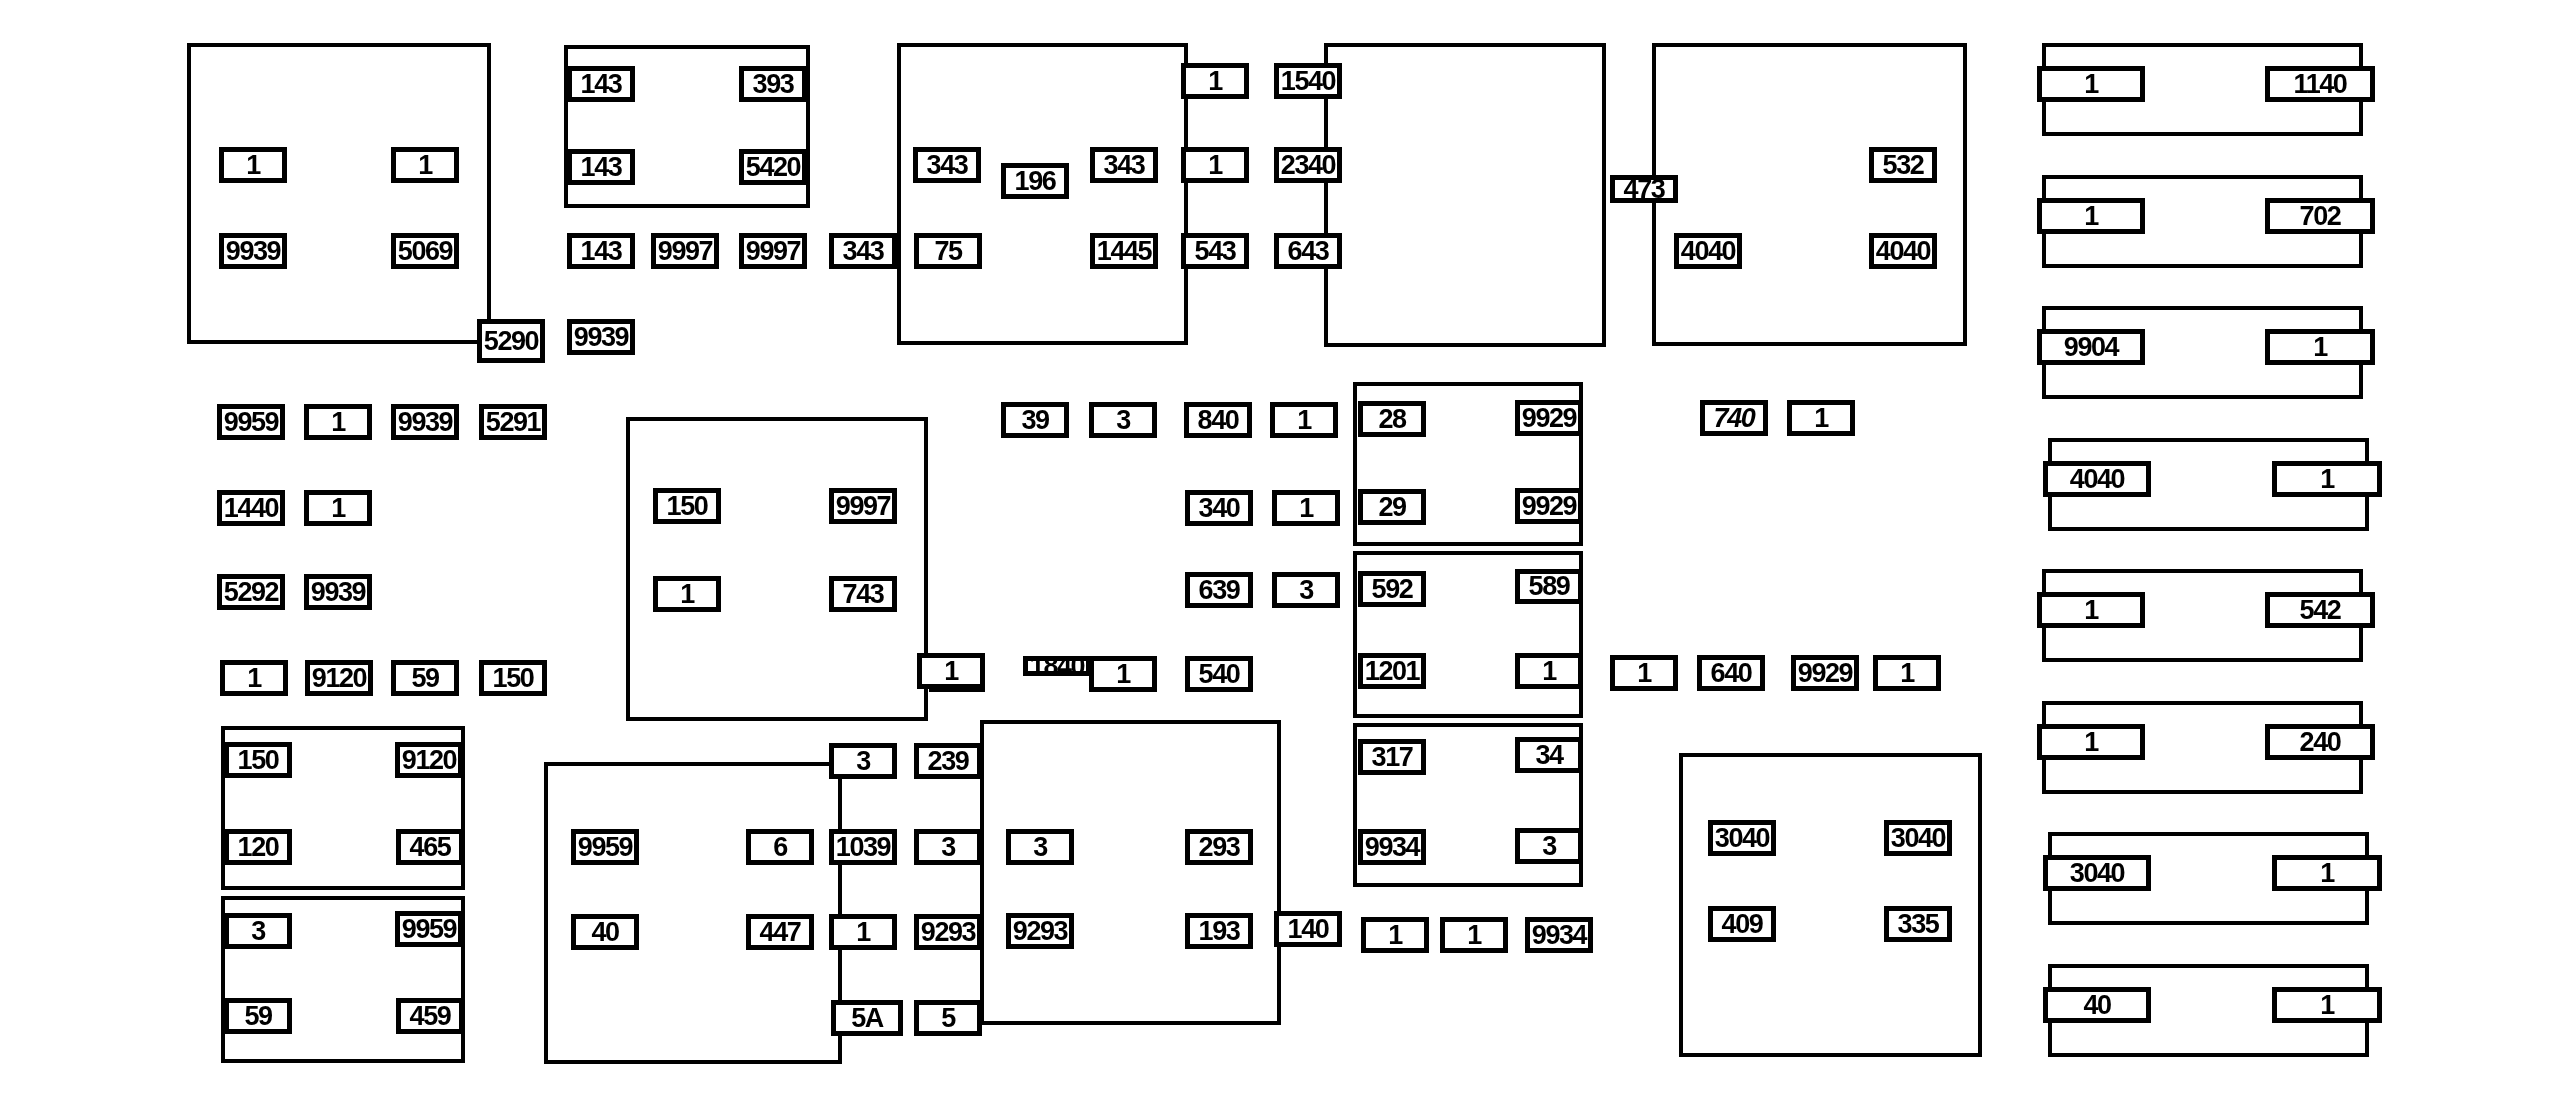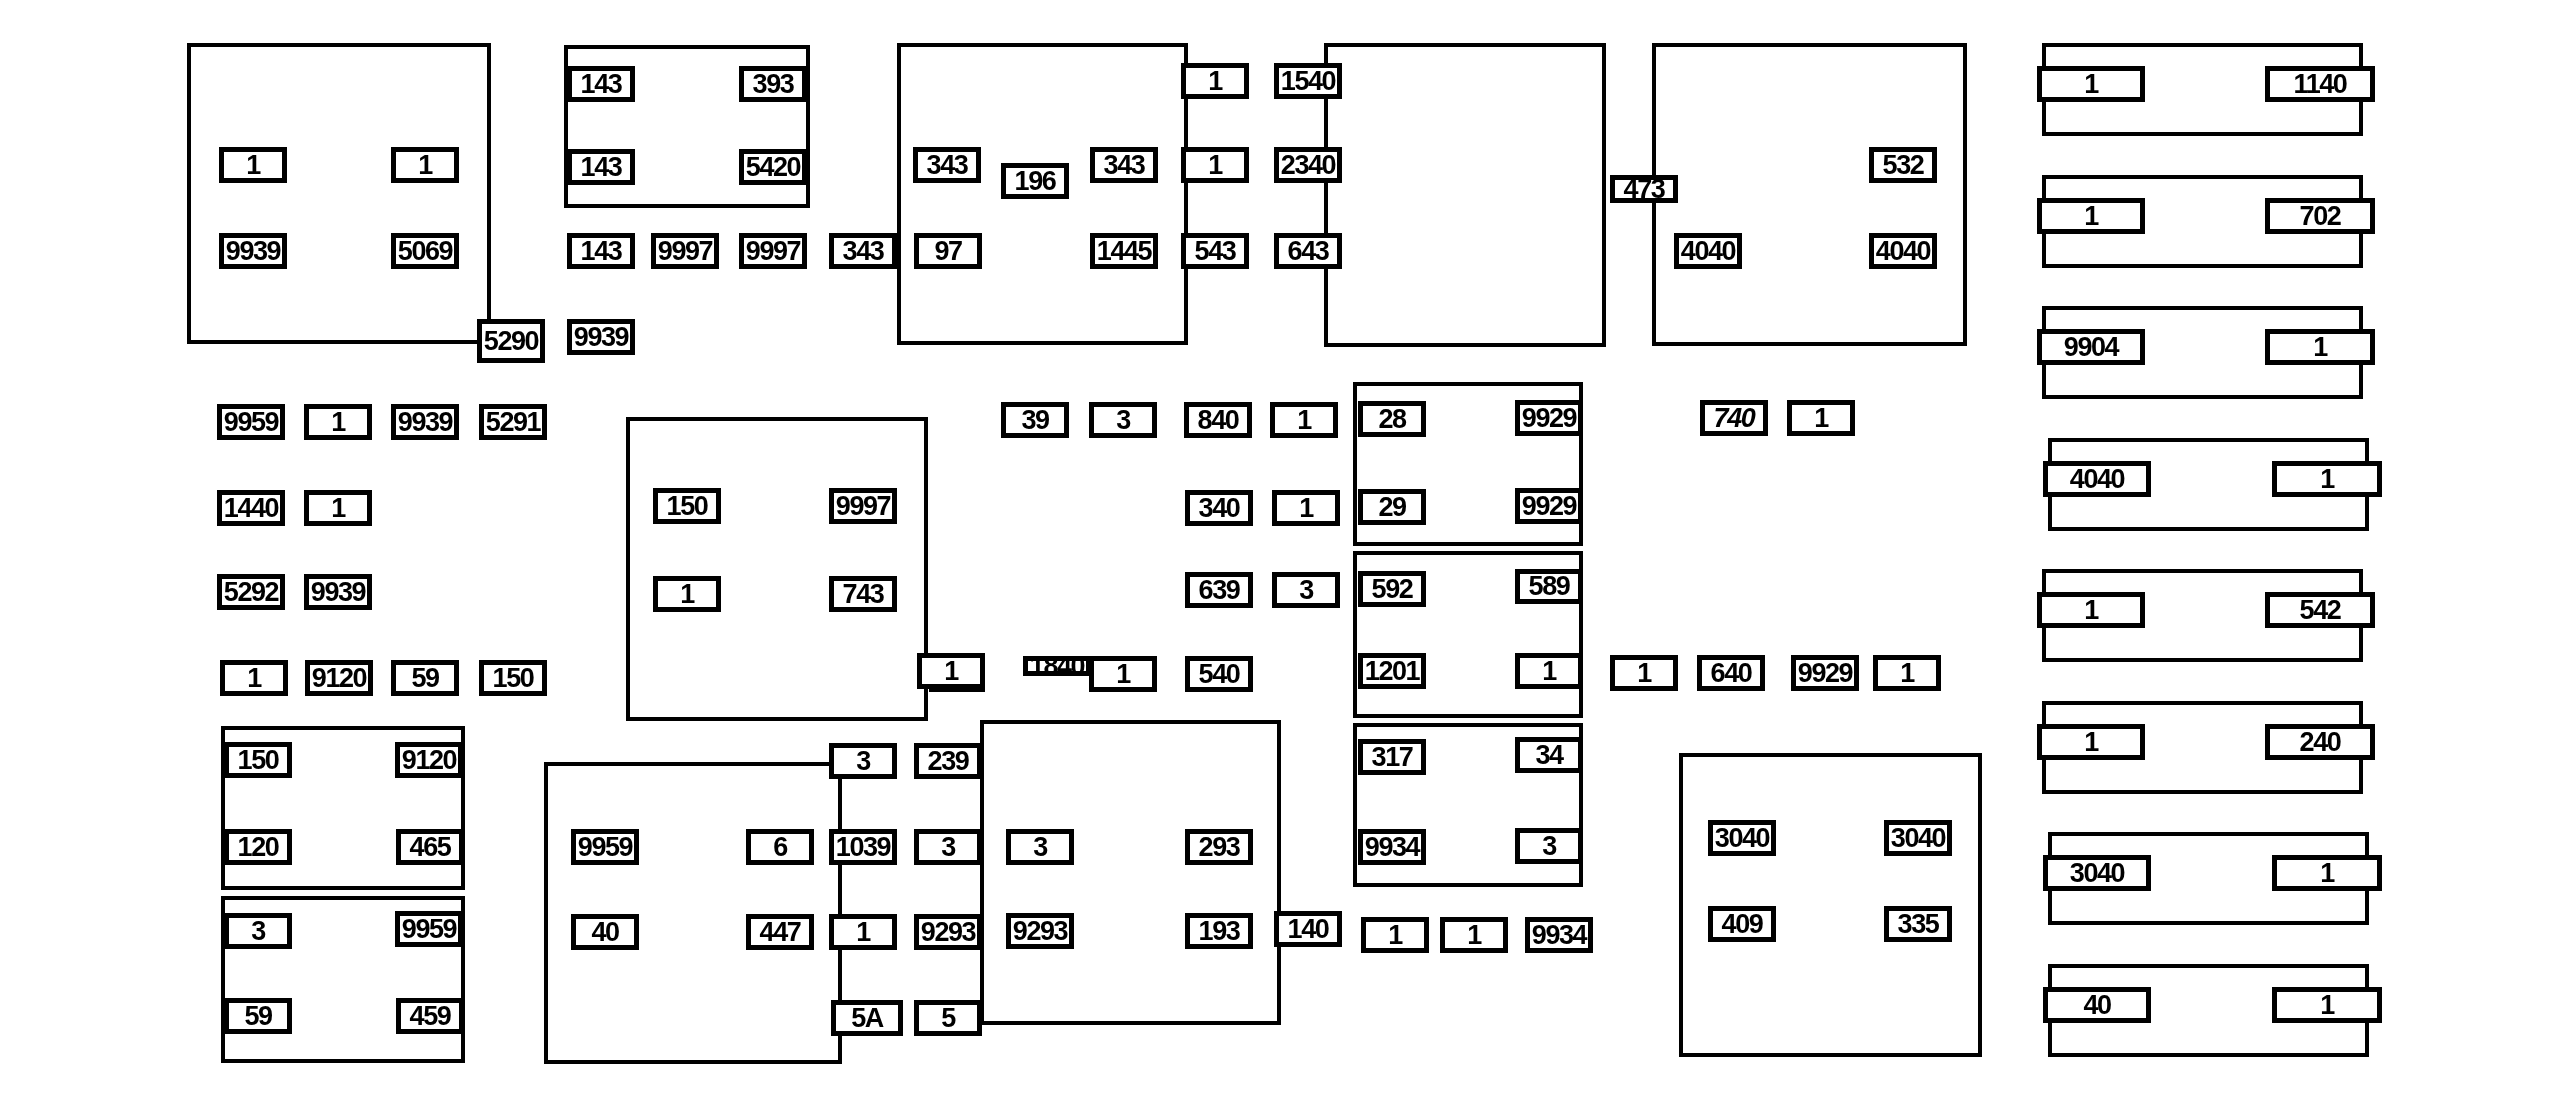--- a/index.html
+++ b/index.html
@@ -67,21 +67,21 @@
     <div class="chip" style="left: 739px; top: 66px; width: 68px; height: 36px; border-color: rgb(0, 0, 0);">393</div>
     <div class="chip" style="left: 567px; top: 149px; width: 68px; height: 36px; border-color: rgb(0, 0, 0);">143</div>
     <div class="chip" style="left: 739px; top: 149px; width: 68px; height: 36px; border-color: rgb(0, 0, 0);">5420</div>
     <div class="chip" style="left: 567px; top: 233px; width: 68px; height: 36px; border-color: rgb(0, 0, 0);">143</div>
     <div class="chip" style="left: 651px; top: 233px; width: 68px; height: 36px; border-color: rgb(0, 0, 0);">9997</div>
     <div class="chip" style="left: 739px; top: 233px; width: 68px; height: 36px; border-color: rgb(0, 0, 0);">9997</div>
     <div class="chip" style="left: 829px; top: 233px; width: 68px; height: 36px; border-color: rgb(0, 0, 0);">343</div>
     <div class="chip" style="left: 913px; top: 147px; width: 68px; height: 36px; border-color: rgb(0, 0, 0);">343</div>
     <div class="chip" style="left: 1001px; top: 147px; width: 68px; height: 36px; border-color: rgb(0, 0, 0); margin-top: 16px;">196</div>
     <div class="chip" style="left: 1090px; top: 147px; width: 68px; height: 36px; border-color: rgb(0, 0, 0);">343</div>
-    <div class="chip" style="left: 914px; top: 233px; width: 68px; height: 36px; border-color: rgb(0, 0, 0);">97</div>
+    <div class="chip" style="left: 914px; top: 233px; width: 68px; height: 36px; border-color: rgb(0, 0, 0);">75</div>
     <div class="chip" style="left: 1090px; top: 233px; width: 68px; height: 36px; border-color: rgb(0, 0, 0);">1445</div>
     <div class="chip" style="left: 1181px; top: 63px; width: 68px; height: 36px; border-color: rgb(0, 0, 0);">1</div>
     <div class="chip" style="left: 1274px; top: 63px; width: 68px; height: 36px; border-color: rgb(0, 0, 0);">1540</div>
     <div class="chip" style="left: 1181px; top: 147px; width: 68px; height: 36px; border-color: rgb(0, 0, 0);">1</div>
     <div class="chip" style="left: 1274px; top: 147px; width: 68px; height: 36px; border-color: rgb(0, 0, 0);">2340</div>
     <div class="chip" style="left: 1181px; top: 233px; width: 68px; height: 36px; border-color: rgb(0, 0, 0);">543</div>
     <div class="chip" style="left: 1274px; top: 233px; width: 68px; height: 36px; border-color: rgb(0, 0, 0);">643</div>
     <div class="chip" style="left: 1610px; top: 147px; width: 68px; height: 28px; border-color: rgb(0, 0, 0); margin-top: 28px;">473</div>
     <div class="chip" style="left: 1869px; top: 147px; width: 68px; height: 36px; border-color: rgb(0, 0, 0);">532</div>
     <div class="chip" style="left: 1674px; top: 233px; width: 68px; height: 36px; border-color: rgb(0, 0, 0);">4040</div>

